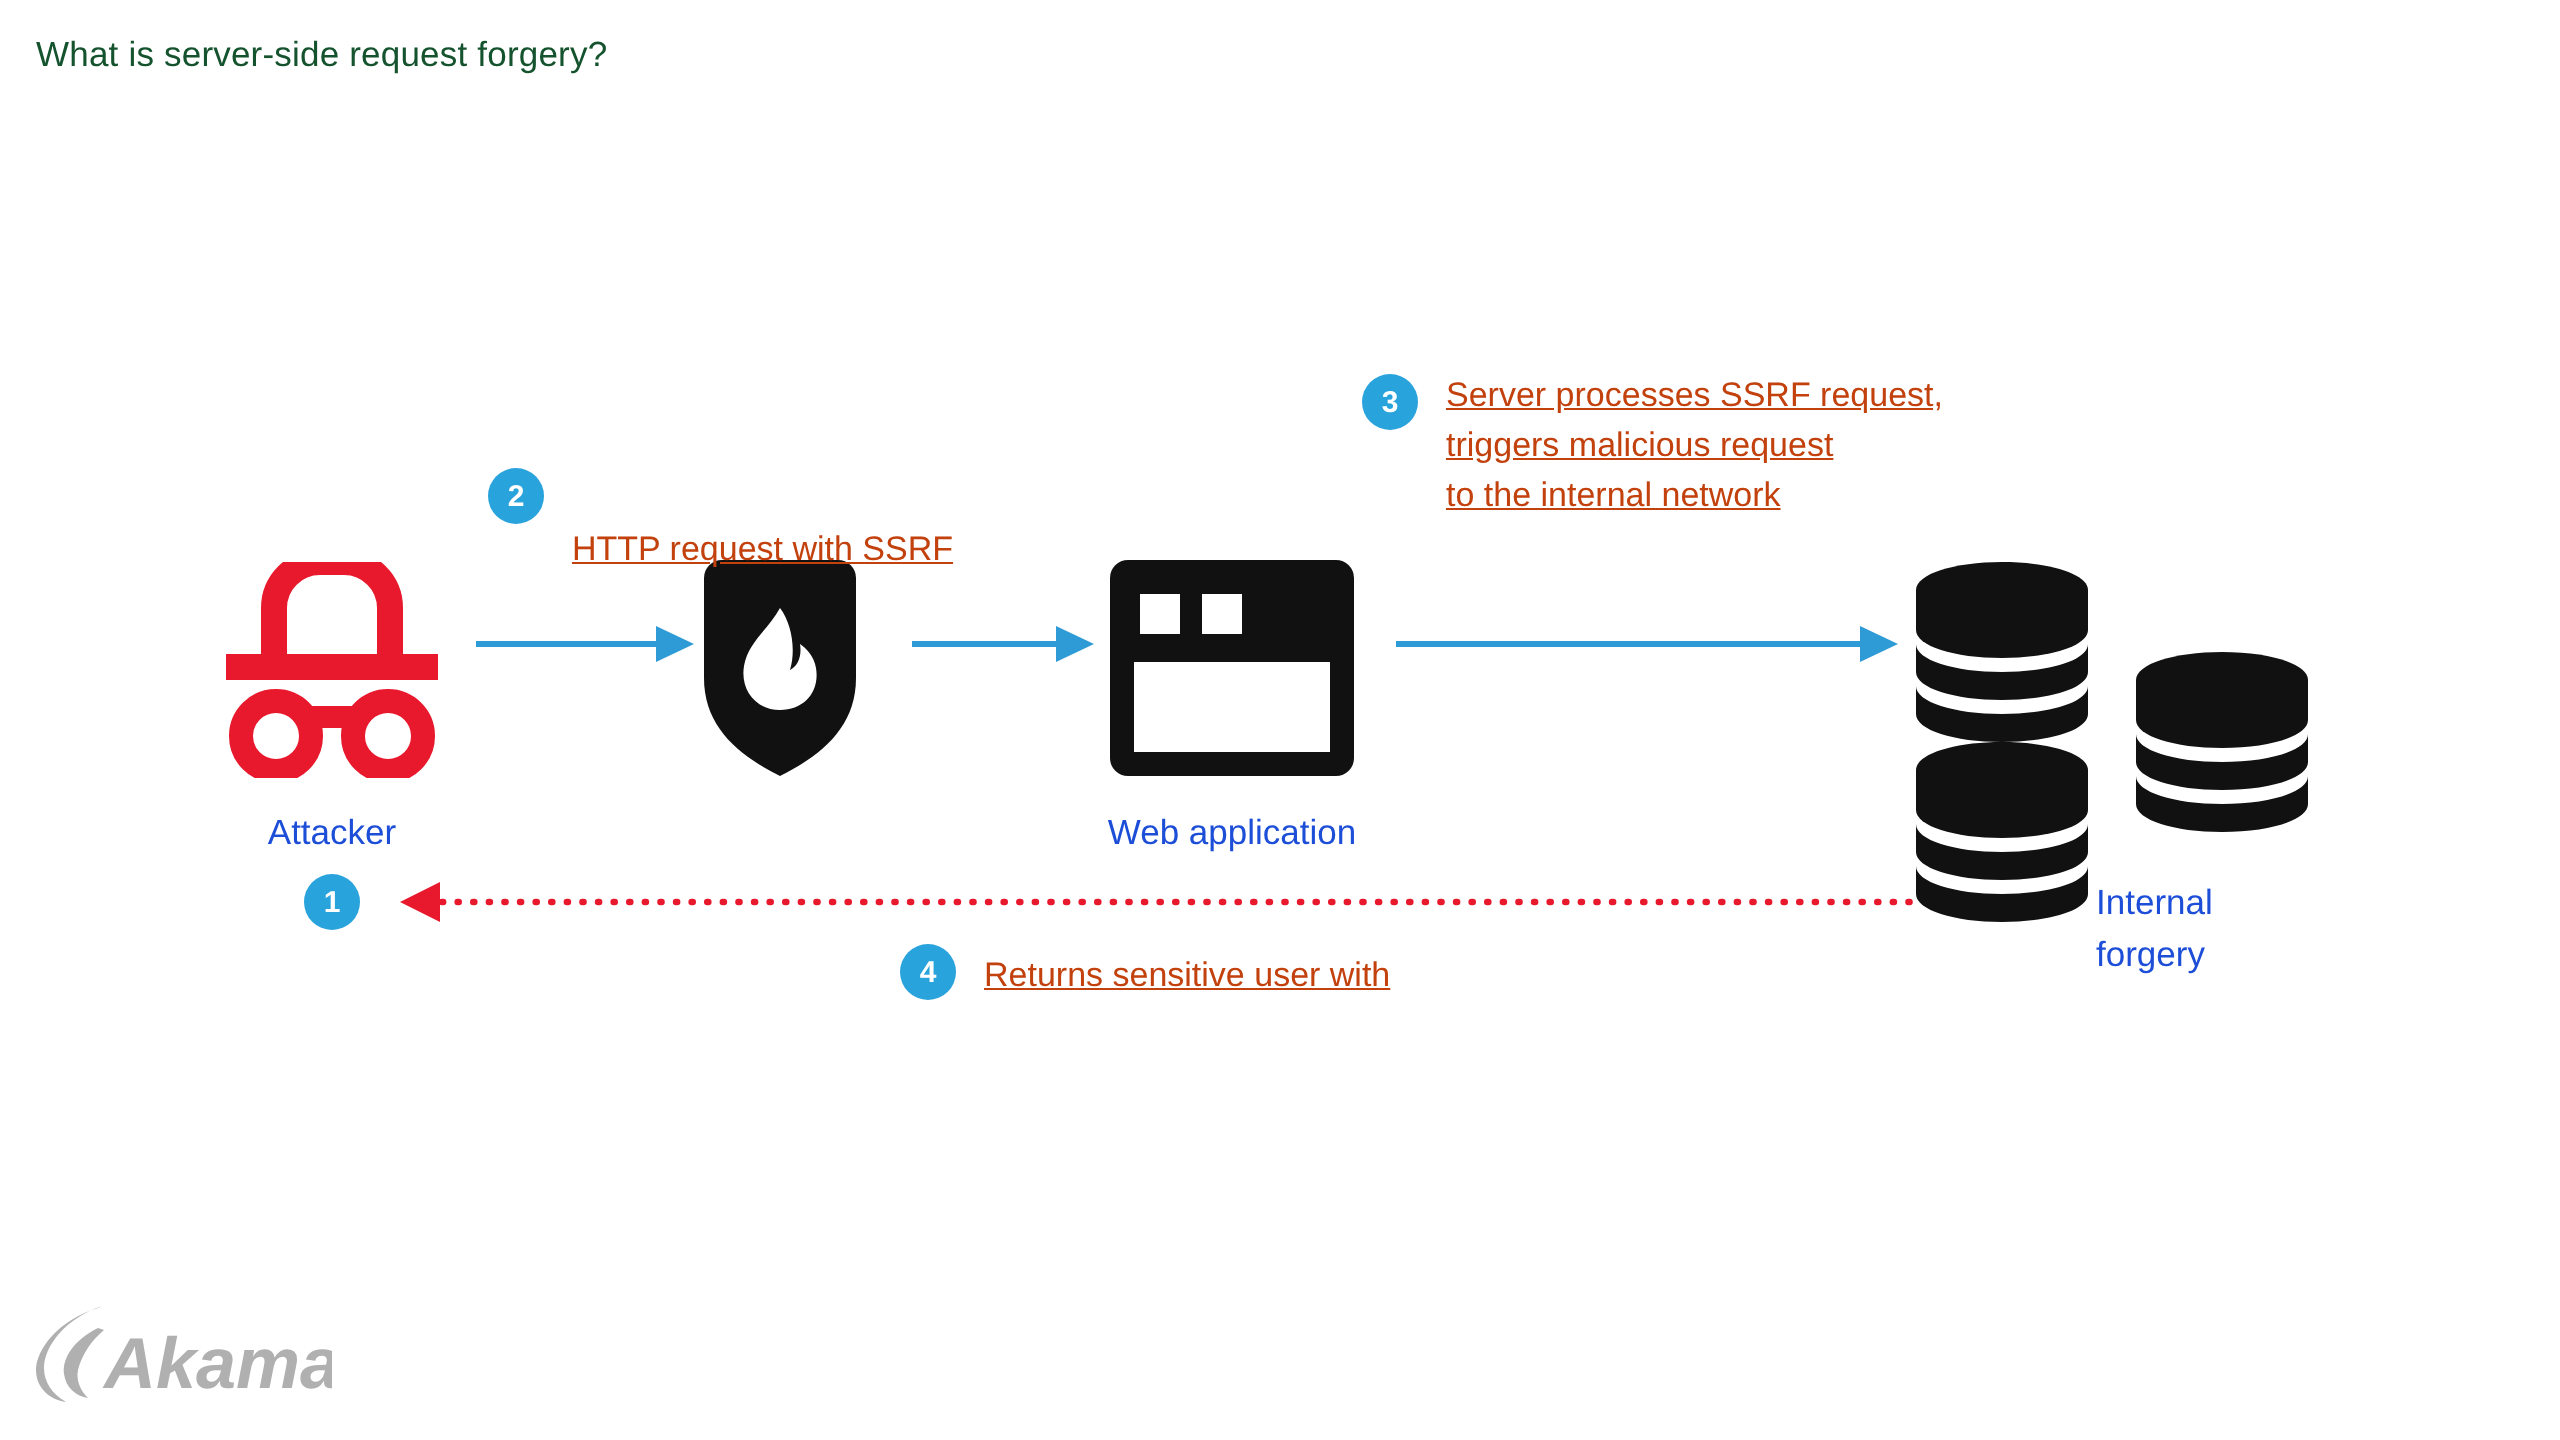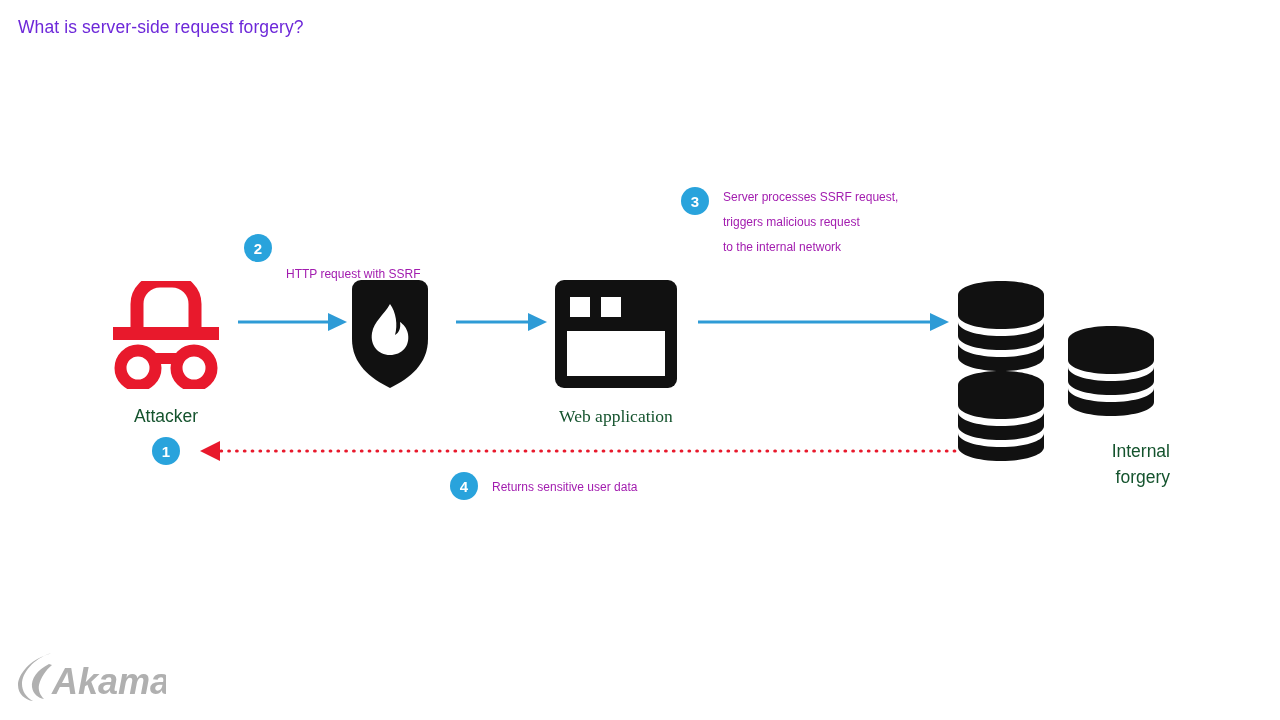--- a/index.html
+++ b/index.html
@@ -15,33 +15,33 @@
     font-family: "Liberation Sans", sans-serif;
     -webkit-font-smoothing: antialiased;
   }
 
   
   #slide-title {
     position: absolute;
     left: 18px;
     top: 17px;
     font-size: 17.5px;
-    color: #6d28d9;
+    color: #14532d;
     letter-spacing: 0.1px;
     white-space: nowrap;
   }
 
   
   .node { position: absolute; }
 
   
   .caption {
     position: absolute;
     font-size: 17.5px;
-    color: #14532d;
+    color: #1d4ed8;
     text-align: center;
     white-space: nowrap;
     line-height: 1.5;
   }
 
   
   .badge {
     position: absolute;
     width: 28px;
     height: 28px;
@@ -52,24 +52,25 @@
     font-weight: bold;
     display: flex;
     align-items: center;
     justify-content: center;
     line-height: 1;
   }
 
   
   .step-text {
     position: absolute;
-    font-size: 12px;
-    color: #a21caf;
+    font-size: 17px;
+    color: #c2410c;
     line-height: 25px;
     white-space: pre-line;
+    text-decoration: underline;
   }
 
   
   .arrow-svg { position: absolute; overflow: visible; }
 
   
   #akamai-logo {
     position: absolute;
     left: 16px;
     top: 651px;
@@ -120,21 +121,21 @@
 </svg>
 
 <div class="node" style="left:555px; top:280px; width:122px; height:108px;">
   <svg width="122" height="108" viewBox="0 0 122 108">
     <rect x="0" y="0" width="122" height="108" rx="9" ry="9" fill="#111111"></rect>
     <rect x="15" y="17" width="20" height="20" fill="#ffffff"></rect>
     <rect x="46" y="17" width="20" height="20" fill="#ffffff"></rect>
     <rect x="12" y="51" width="98" height="45" fill="#ffffff"></rect>
   </svg>
 </div>
-<div class="caption" style="left:516px; top:403px; width:200px;font-family:Liberation Serif, serif;">Web application</div>
+<div class="caption" style="left:516px; top:403px; width:200px;">Web application</div>
 
 <svg class="arrow-svg" style="left:698px; top:310px;" width="252" height="24">
   <line x1="0" y1="12" x2="234" y2="12" stroke="#2e9bd6" stroke-width="3"></line>
   <polygon points="232,3 251,12 232,21" fill="#2e9bd6"></polygon>
 </svg>
 
 <div class="node" style="left:955px; top:281px; width:205px; height:190px;">
   <svg width="205" height="190" viewBox="0 0 205 190">
     <defs>
       <g id="db">
@@ -148,42 +149,42 @@
       </g>
     </defs>
 
     <use href="#db" x="3" y="0"></use>
 
     <use href="#db" x="3" y="90"></use>
 
     <use href="#db" x="113" y="45"></use>
   </svg>
 </div>
-<div class="caption" style="left:1048px; top:438px; width:122px; text-align:right;">
+<div class="caption" style="left:1048px; top:438px; width:122px; text-align:left;">
   <div>Internal</div>
   <div>forgery</div>
 </div>
 
 <div class="badge" style="left:244px; top:234px;">2</div>
 <div class="step-text" style="left:286px; top:237px;margin-top:25px;">HTTP request with SSRF</div>
 
 <div class="badge" style="left:681px; top:187px;">3</div>
 <div class="step-text" style="left:723px; top:185px;">Server processes SSRF request,
 triggers malicious request
 to the internal network</div>
 
 <div class="badge" style="left:152px; top:437px;">1</div>
 
 <svg class="arrow-svg" style="left:200px; top:439px;" width="760" height="24">
   <polygon points="20,2 20,22 0,12" fill="#e8192c"></polygon>
   <line x1="21" y1="12" x2="758" y2="12" stroke="#e8192c" stroke-width="3.2" stroke-linecap="round" stroke-dasharray="0.6 7.2"></line>
 </svg>
 
 <div class="badge" style="left:450px; top:472px;">4</div>
-<div class="step-text" style="left:492px; top:475px;">Returns sensitive user data</div>
+<div class="step-text" style="left:492px; top:475px;">Returns sensitive user with</div>
 
 <div id="akamai-logo">
   <svg width="150" height="52" viewBox="0 0 150 52">
 
     <path d="M33 3 C13 9 2 24 2 34 C2 43 9 49 17 50
              C10 46 6 40 6 33 C6 22 17 8 35 2 Z" fill="#b0b0b0"></path>
 
     <path d="M33 13 C21 19 15 28 16 36 C17 43 22 47 28 48
              C24 44 22 39 23 34 C25 26 30 19 36 14 Z" fill="#b0b0b0"></path>
 

